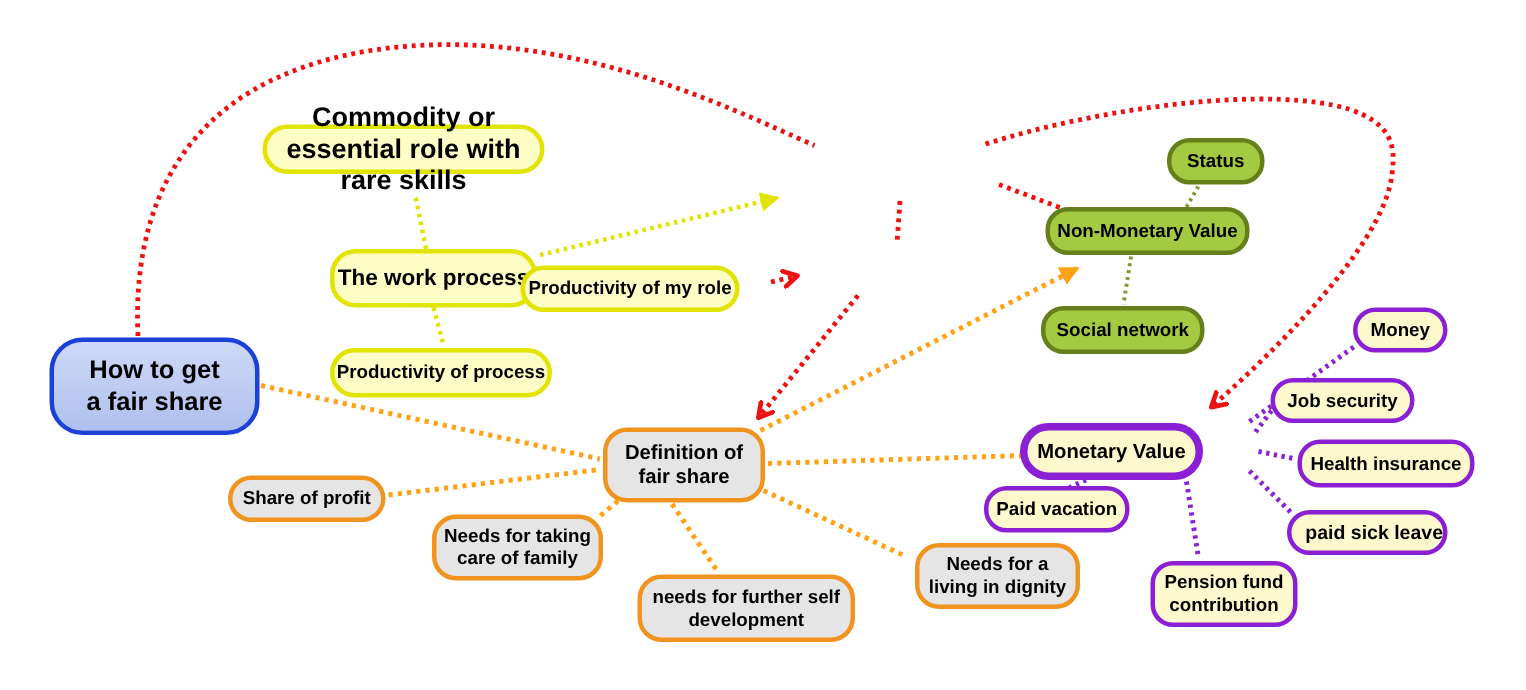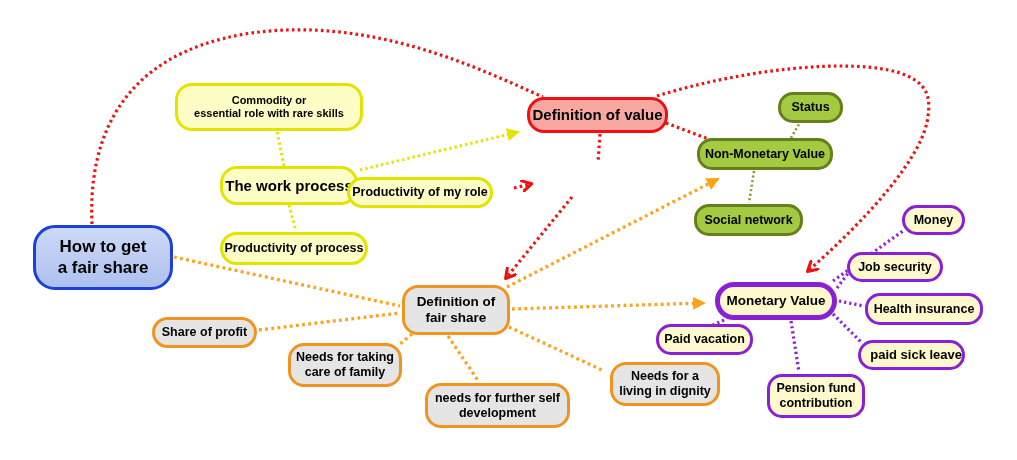--- a/index.html
+++ b/index.html
@@ -60,37 +60,36 @@
       <path d="M 833 281 L 903 231" fill="none" stroke="#8b22d6" stroke-width="3.3" stroke-dasharray="2.2 3"></path>
       <path d="M 837 288 L 849 272" fill="none" stroke="#8b22d6" stroke-width="3.3" stroke-dasharray="2.2 3"></path>
       <path d="M 839 301 L 864 306" fill="none" stroke="#8b22d6" stroke-width="3.3" stroke-dasharray="2.2 3"></path>
       <path d="M 833 314 L 861 342" fill="none" stroke="#8b22d6" stroke-width="3.3" stroke-dasharray="2.2 3"></path>
       <path d="M 791 321 L 799 372" fill="none" stroke="#8b22d6" stroke-width="3.3" stroke-dasharray="2.2 3"></path>
       <path d="M 724 320 L 713 325" fill="none" stroke="#8b22d6" stroke-width="3.3" stroke-dasharray="2.2 3"></path>
     </svg>
   <div id="node-layer">
       <div class="node n-root" style="left: 33px; top: 225px; width: 140px; height: 65px; font-size: 17px;"><span>How to get
 a fair share</span></div>
-      <div class="node n-yellow" style="left: 175px; top: 83px; width: 188px; height: 48px; font-size: 11px;"><span>Commodity or
+      <div class="node n-yellow" style="left: 175px; top: 83px; width: 188px; height: 33px; font-size: 18px;"><span>Commodity or
 essential role with rare skills</span></div>
       <div class="node n-yellow" style="left: 220px; top: 166px; width: 138px; height: 39px; font-size: 15px;"><span>The work process</span></div>
       <div class="node n-yellow" style="left: 220px; top: 232px; width: 148px; height: 33px; font-size: 12.5px;"><span>Productivity of process</span></div>
       <div class="node n-yellow" style="left: 347px; top: 177px; width: 146px; height: 31px; font-size: 12.5px;"><span>Productivity of my role</span></div>
-      <div class="node n-pink" style="left: 527px; top: 97px; width: 141px; height: 36px; font-size: 15px;"><span>Definition of value</span></div>
       <div class="node n-green" style="left: 778px; top: 92px; width: 65px; height: 31px; font-size: 12.5px;"><span>Status</span></div>
       <div class="node n-green" style="left: 697px; top: 138px; width: 136px; height: 32px; font-size: 12.5px;"><span>Non-Monetary Value</span></div>
       <div class="node n-green" style="left: 694px; top: 204px; width: 109px; height: 32px; font-size: 12.5px;"><span>Social network</span></div>
       <div class="node n-purple" style="left: 902px; top: 205px; width: 63px; height: 30px; font-size: 12.5px;"><span>Money</span></div>
       <div class="node n-purple" style="left: 847px; top: 252px; width: 96px; height: 30px; font-size: 12.5px;"><span>Job security</span></div>
       <div class="node n-purple" style="left: 865px; top: 293px; width: 118px; height: 32px; font-size: 12.5px; text-align: center;"><span>Health insurance</span></div>
       <div class="node n-purple" style="left: 858px; top: 340px; width: 107px; height: 30px; font-size: 13px; justify-content: flex-end;"><span>paid sick leave</span></div>
       <div class="node n-purple" style="left: 656px; top: 324px; width: 97px; height: 31px; font-size: 12.5px;"><span>Paid vacation</span></div>
       <div class="node n-purple" style="left: 767px; top: 374px; width: 98px; height: 44px; font-size: 12.5px;"><span>Pension fund
 contribution</span></div>
-      <div class="node n-purple n-purple-main" style="left: 715px; top: 282px; width: 122px; height: 38px; font-size: 13.5px;"><span>Monetary Value</span></div>
+      <div class="node n-purple n-purple-main" style="left: 680px; top: 282px; width: 122px; height: 38px; font-size: 13.5px;"><span>Monetary Value</span></div>
       <div class="node n-orange" style="left: 402px; top: 285px; width: 108px; height: 50px; font-size: 13.5px;"><span>Definition of
 fair share</span></div>
       <div class="node n-orange" style="left: 152px; top: 317px; width: 105px; height: 31px; font-size: 12.5px;"><span>Share of profit</span></div>
       <div class="node n-orange" style="left: 288px; top: 343px; width: 114px; height: 44px; font-size: 12.5px;"><span>Needs for taking
 care of family</span></div>
       <div class="node n-orange" style="left: 425px; top: 383px; width: 145px; height: 45px; font-size: 12.5px;"><span>needs for further self
 development</span></div>
       <div class="node n-orange" style="left: 610px; top: 362px; width: 110px; height: 44px; font-size: 12.5px;"><span>Needs for a
 living in dignity</span></div>
     </div>

